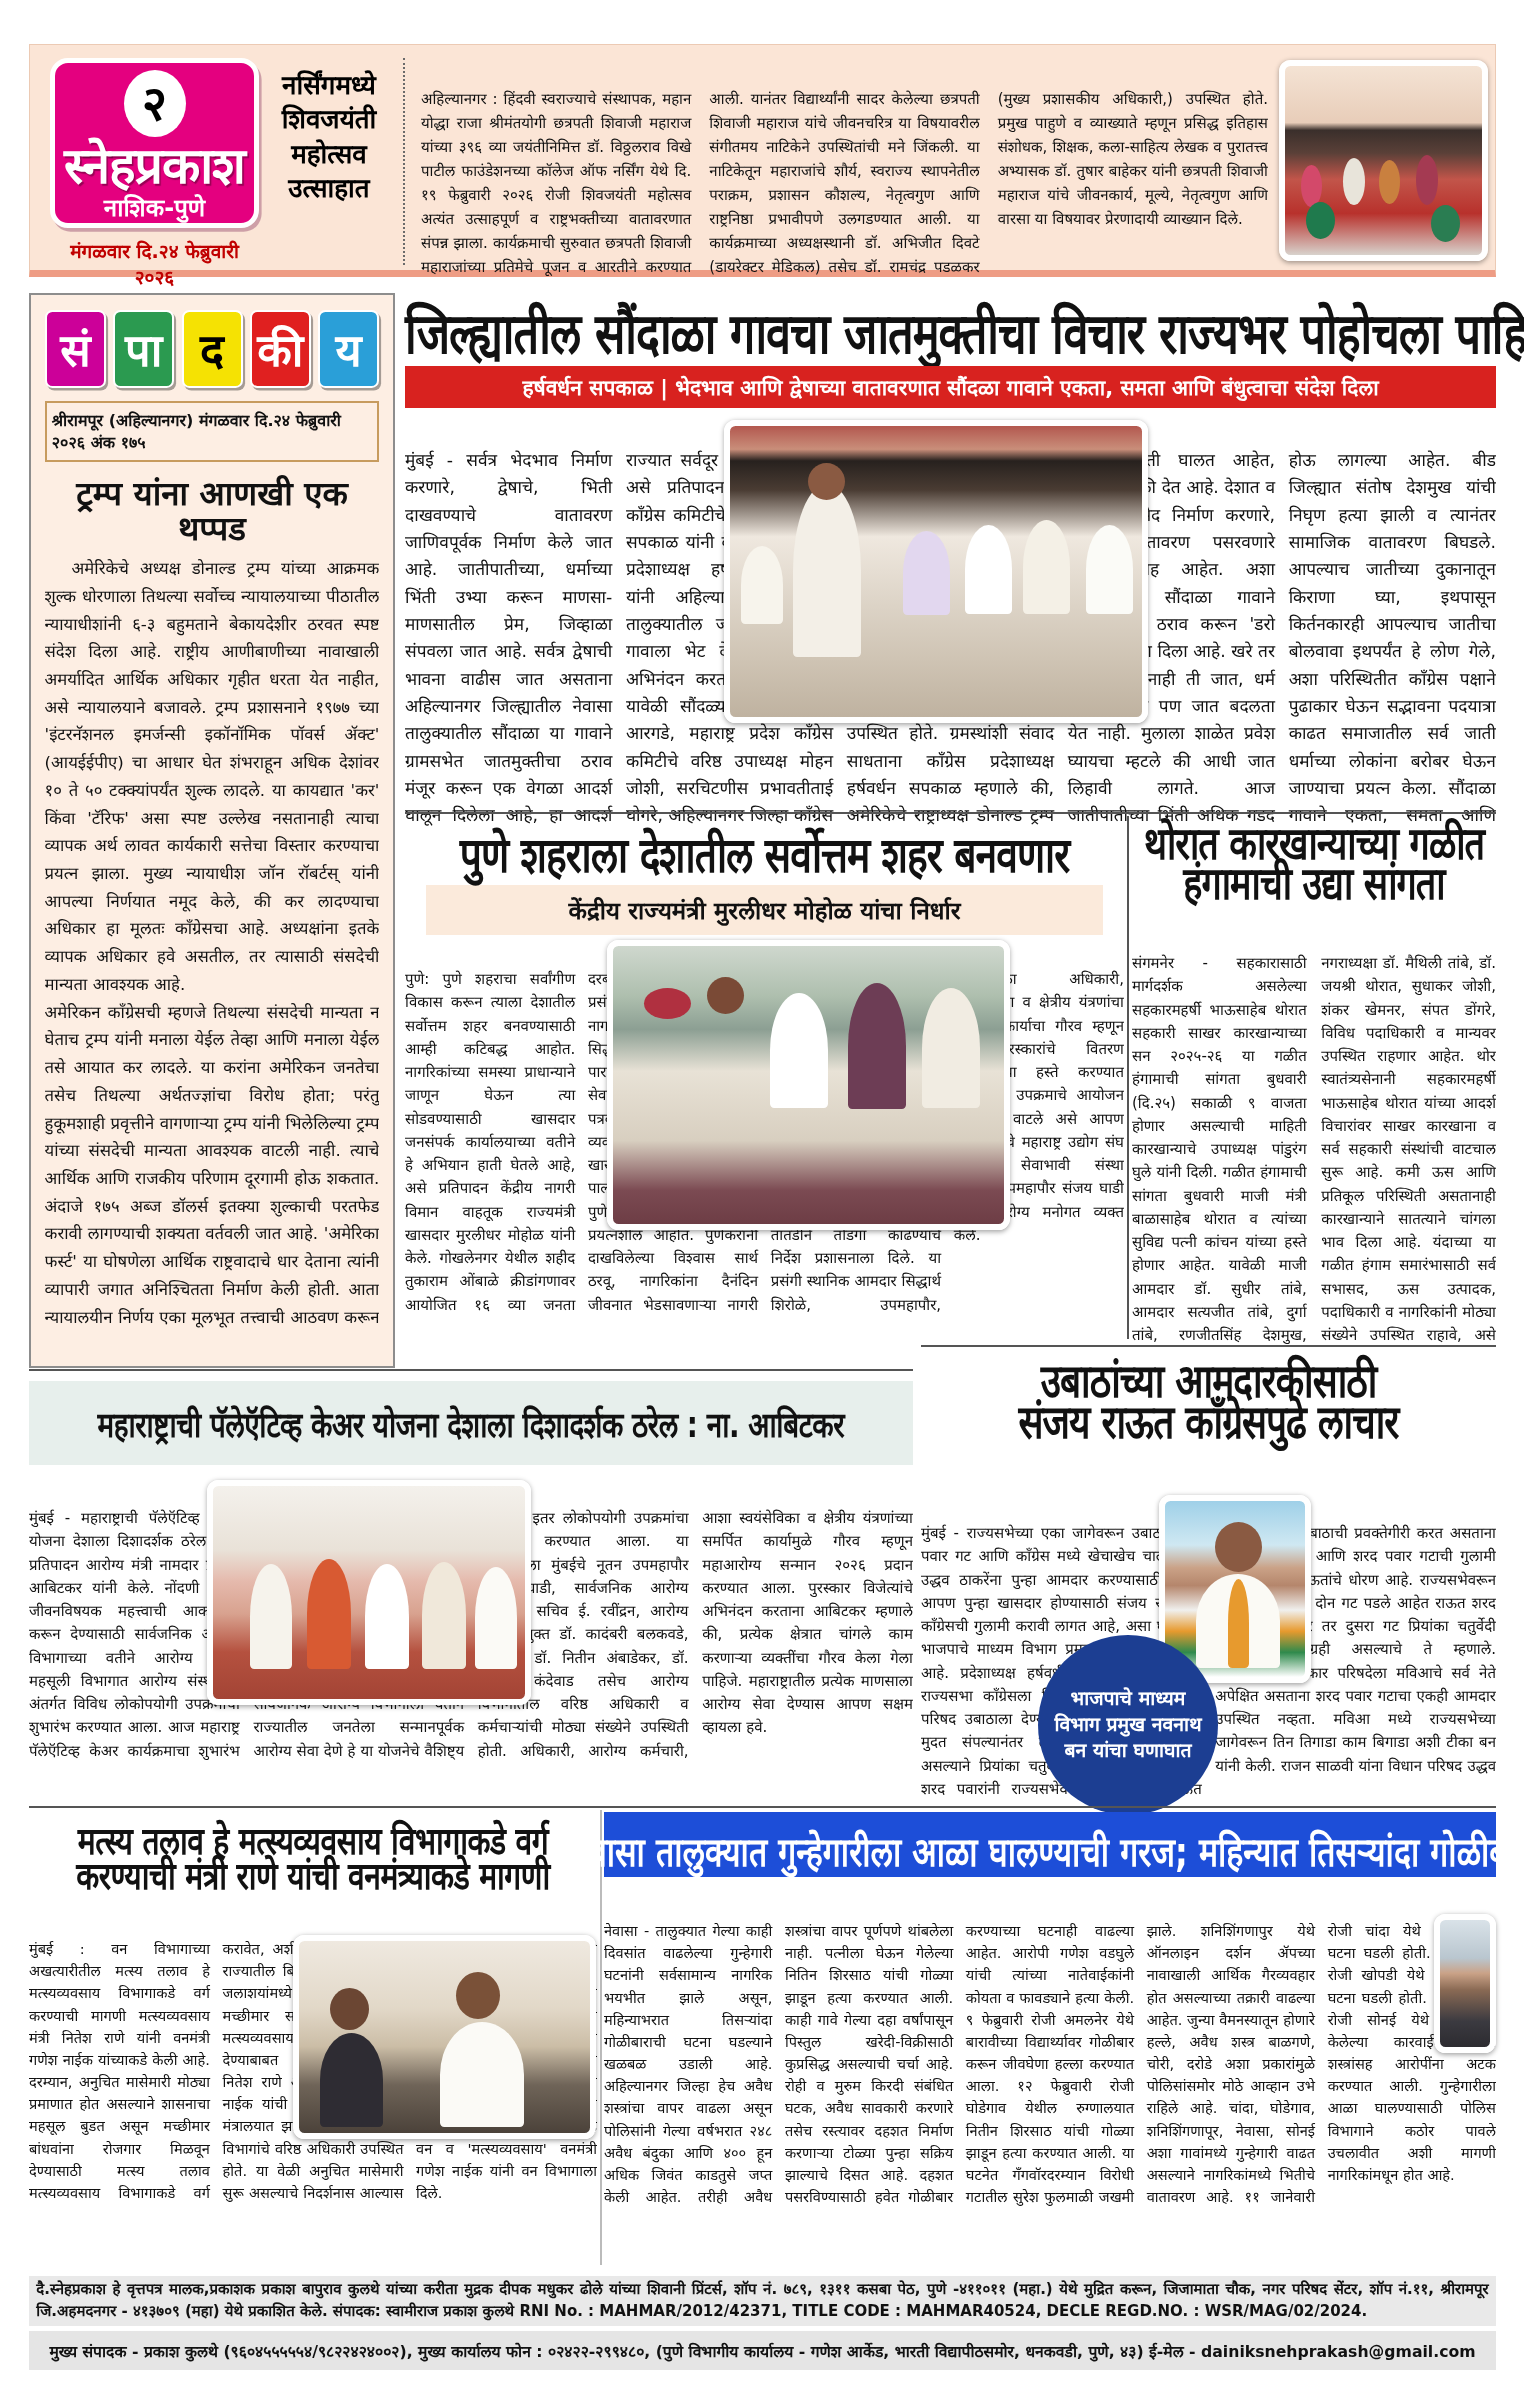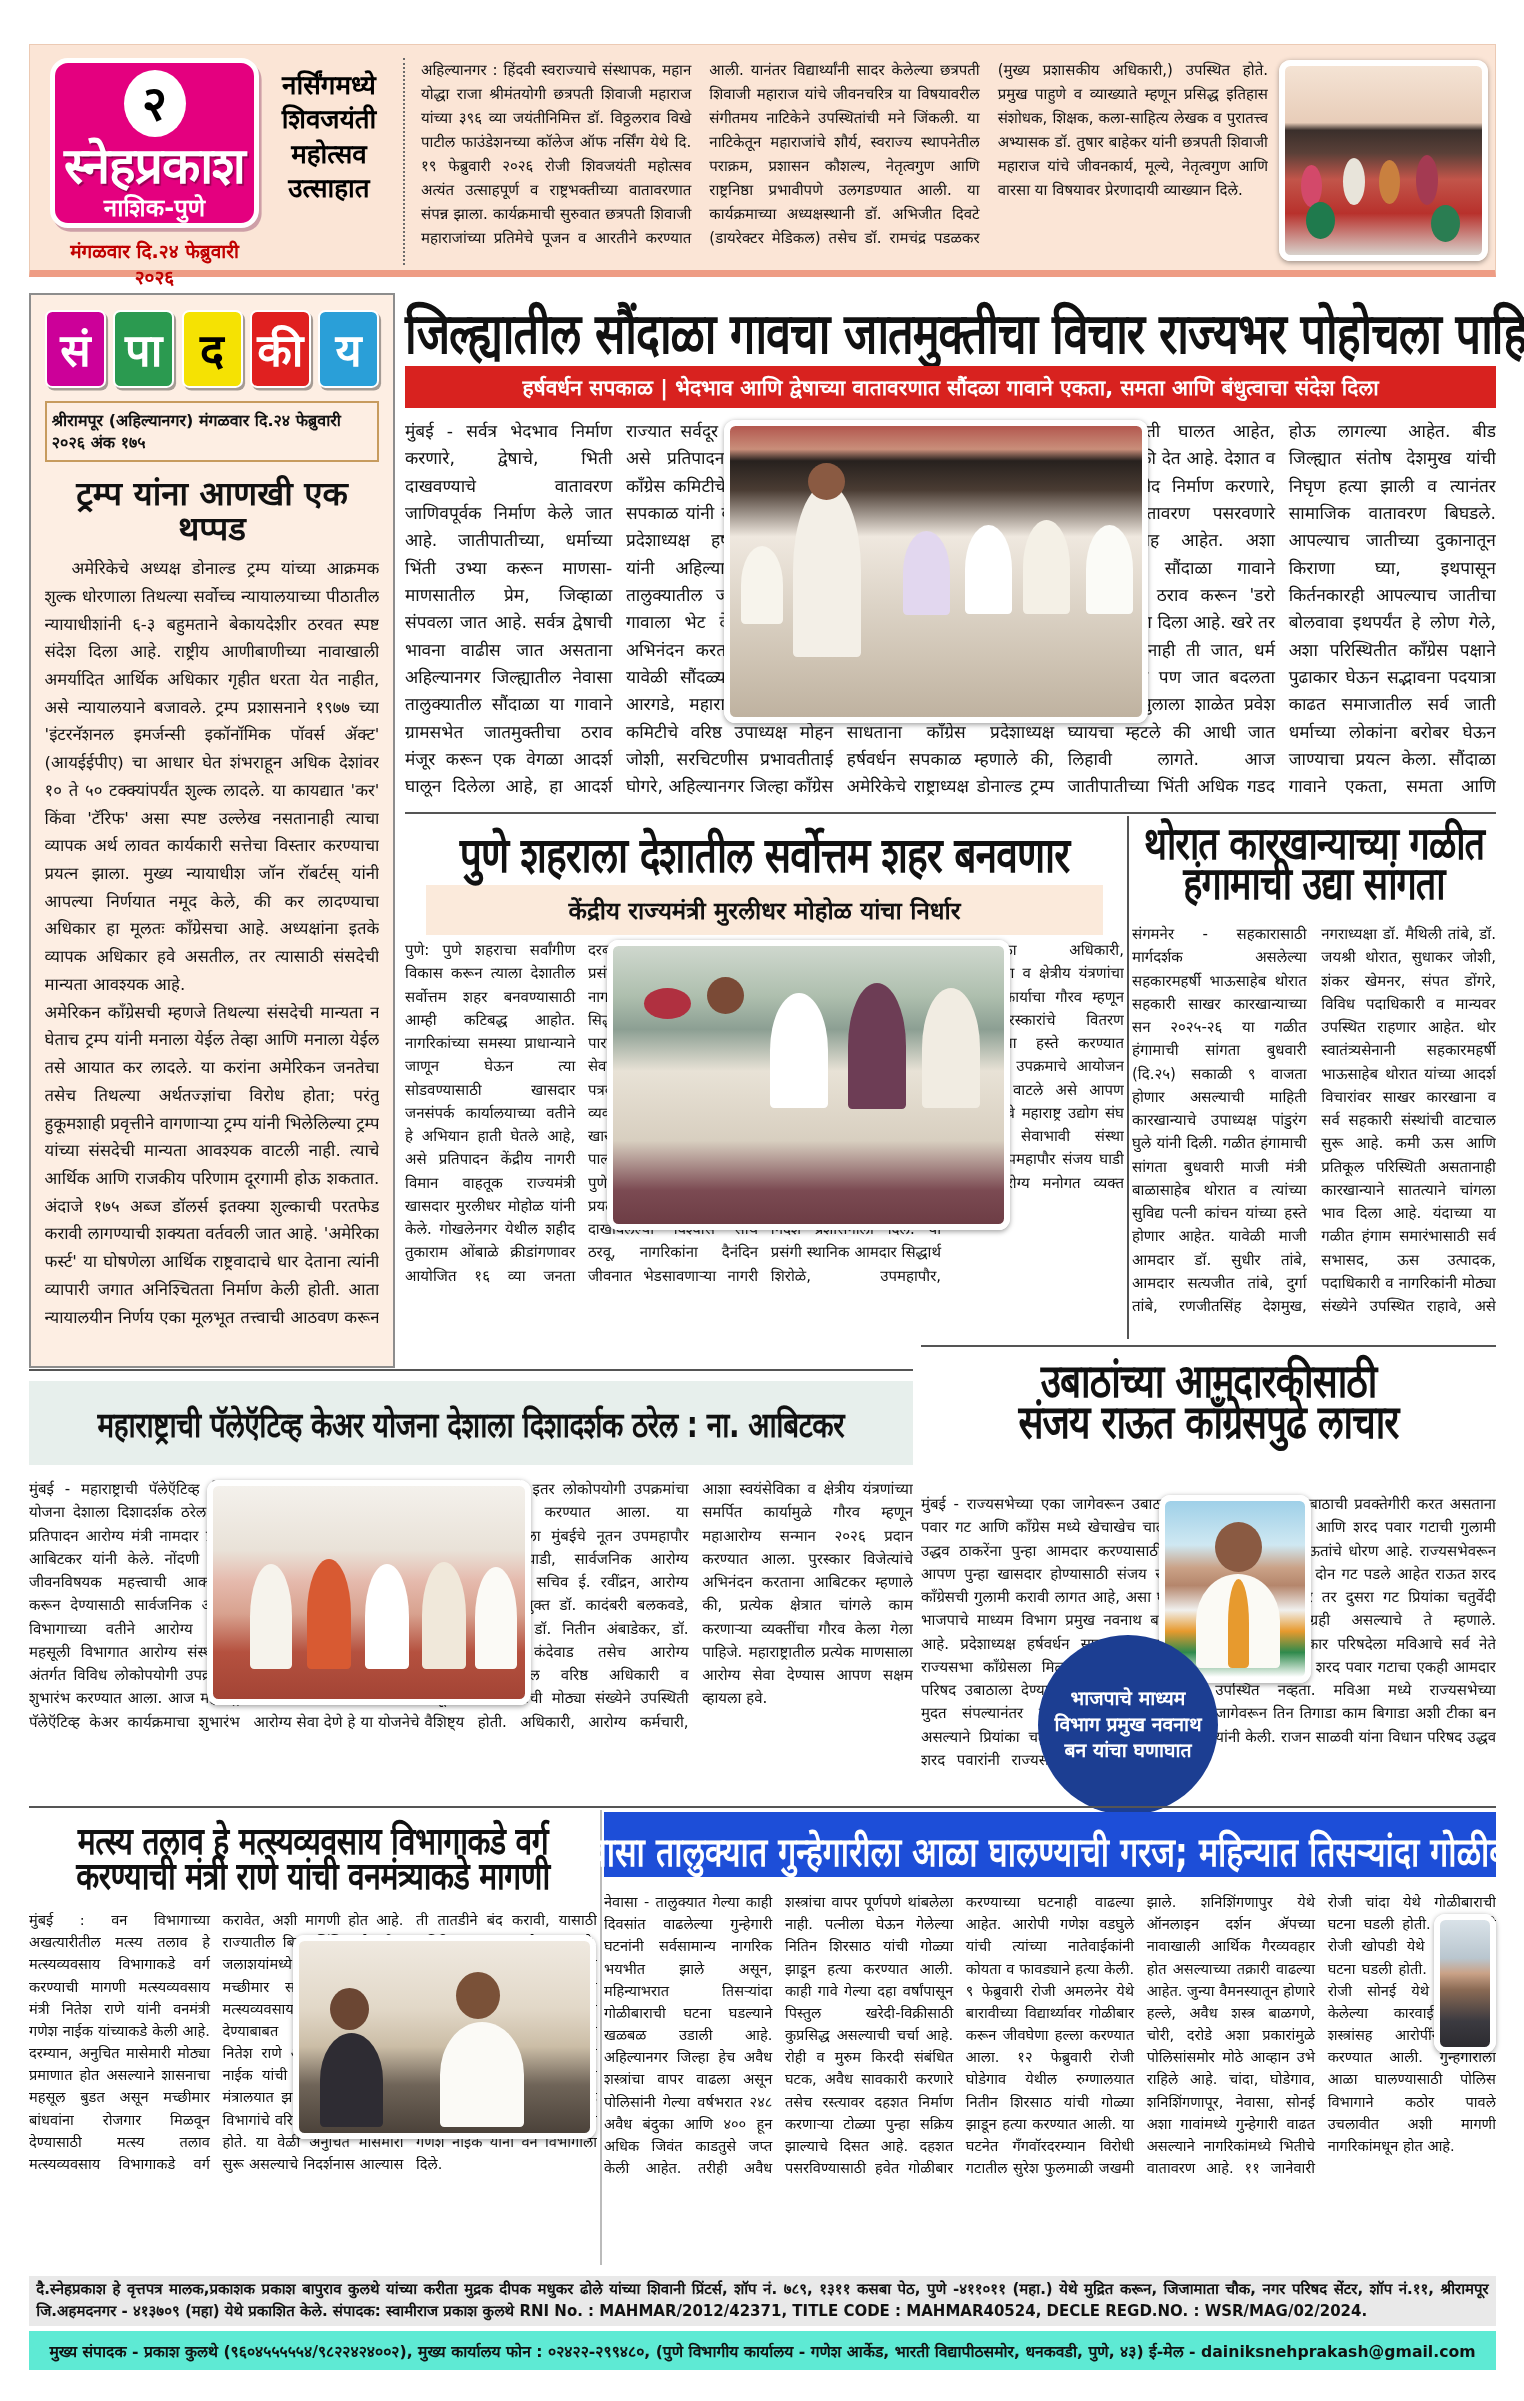--- a/index.html
+++ b/index.html
@@ -2,21 +2,21 @@
 <html lang="mr" style="font-size:8.4px"><head>
 <meta charset="utf-8">
 <style>
   html,body{margin:0;padding:0;background:#ffffff;}
   body{font-family:"DejaVu Sans",sans-serif;color:#111;}
   .page{position:relative;width:1525px;height:2401px;background:#fff;overflow:hidden;}
 
   
   .abs{position:absolute;}
   .just{text-align:justify;}
-  .hidden-overflow{overflow:hidden;}
+  .hidden-overflow{overflow:hidden;margin-top:29px;}
   .hr{position:absolute;background:#555;}
   .condY{display:inline-block;transform:scaleY(1.25);transform-origin:center top;}
 
   
   .topstrip{left:29px;top:44px;width:1467px;height:233px;background:#fbe5d6;
             border:0.5px solid #eccab4;border-bottom:7.3px solid #ee9c84;box-sizing:border-box;}
   .logo{left:50px;top:58px;width:209px;height:170px;background:#e4007f;border:5.2px solid #ffffff;
         border-radius:18px;box-shadow:2.6px 3.7px 0 rgba(120,30,80,.35);text-align:center;box-sizing:border-box;}
   .logo-oval{position:absolute;left:50%;top:7.3px;transform:translateX(-50%);width:62px;height:67px;
              background:#fff;border-radius:50%;color:#000;font-size:48px;font-weight:bold;line-height:67px;}
@@ -105,21 +105,21 @@
   .nevasa-banner{left:604px;top:1812px;width:892px;height:65px;background:#1d4ed8;color:#fff;
                  display:flex;align-items:center;justify-content:center;font-size:32px;font-weight:900;white-space:nowrap;}
   .nevasa-body{left:604px;top:1891px;width:892px;height:369px;font-size:14.6px;line-height:1.52;
                column-count:5;column-gap:12.6px;}
   .nevasa-photo{left:1434px;top:1914px;width:62px;height:139px;
                 background:linear-gradient(180deg,#d9e2e8 0%,#b9c6cf 30%,#caa287 42%,#8a6a54 55%,#3b3a40 80%,#2c2b30 100%);}
 
   
   .footer1{left:29px;top:2276px;width:1467px;height:50px;background:#e9e9e9;
            font-size:15px;font-weight:bold;line-height:1.45;display:flex;align-items:center;text-align:justify;padding:0 7.3px;box-sizing:border-box;}
-  .footer2{left:29px;top:2331px;width:1467px;height:39px;background:#5eead4;
+  .footer2{left:29px;top:2331px;width:1467px;height:39px;background:#e5e5e5;
            font-size:15.7px;font-weight:bold;display:flex;align-items:center;justify-content:center;white-space:nowrap;overflow:hidden;}
 </style>
 </head>
 <body>
 
 <div class="page">
 
   <div class="abs topstrip"></div>
 
   <div class="abs logo">

